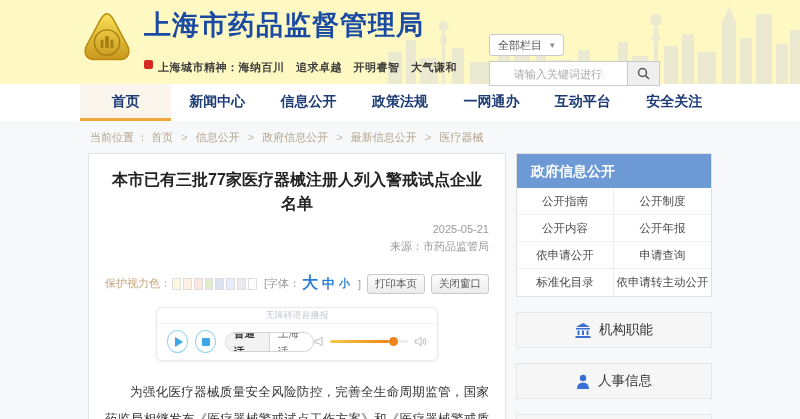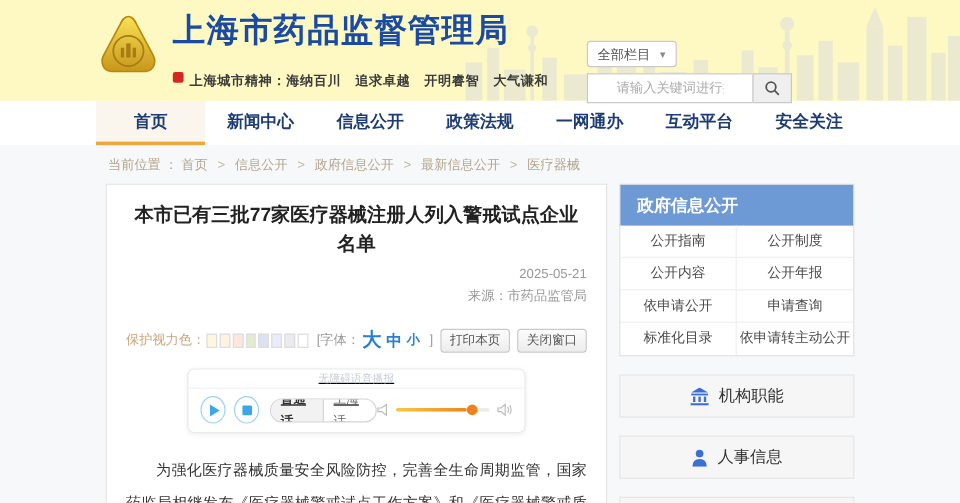--- a/index.html
+++ b/index.html
@@ -56,21 +56,21 @@
   .font-ctl { color:#999; margin-left:6px; }
   .fbig   { color:#2a7fd4; font-size:16px; font-weight:bold; margin:0 2px; cursor:pointer; }
   .fmid   { color:#2a7fd4; font-size:13px; font-weight:bold; margin:0 2px; cursor:pointer; }
   .fsmall { color:#2a7fd4; font-size:11px; font-weight:bold; margin:0 2px; cursor:pointer; }
   .mini-btn { margin-left:6px; padding:2px 7px; font-size:10.5px; color:#555;
               border:1px solid #c9c9c9; border-radius:3px;
               background:linear-gradient(#fdfdfd,#ececec); cursor:pointer; }
 
   
   .player { width:282px; margin:13px auto 0; background:#fff; border:1px solid #e9e9ee;
-            border-radius:6px; box-shadow:0 1px 4px rgba(0,0,0,.06);text-decoration:underline; }
+            border-radius:6px; box-shadow:0 1px 4px rgba(0,0,0,.06); }
   .player-caption { text-align:center; font-size:9px; color:#c5cad6; line-height:15px;
                     border-bottom:1px solid #f1f2f5; }
   .player-ctrls { display:flex; align-items:center; padding:6px 10px 7px; }
   .pc-btn { width:23px; height:23px; border:1.5px solid #9bd3f5; border-radius:50%;
             background:#fff; display:flex; align-items:center; justify-content:center;
             cursor:pointer; margin-right:7px; }
   .play-glyph { width:0; height:0; border-left:8px solid #3aa7e8;
                 border-top:5px solid transparent; border-bottom:5px solid transparent; margin-left:2px; }
   .stop-glyph { width:8px; height:8px; background:#3aa7e8; border-radius:1px; }
   .lang-pill { display:flex; align-items:center; border:1px solid #d4d4d4; border-radius:11px;

